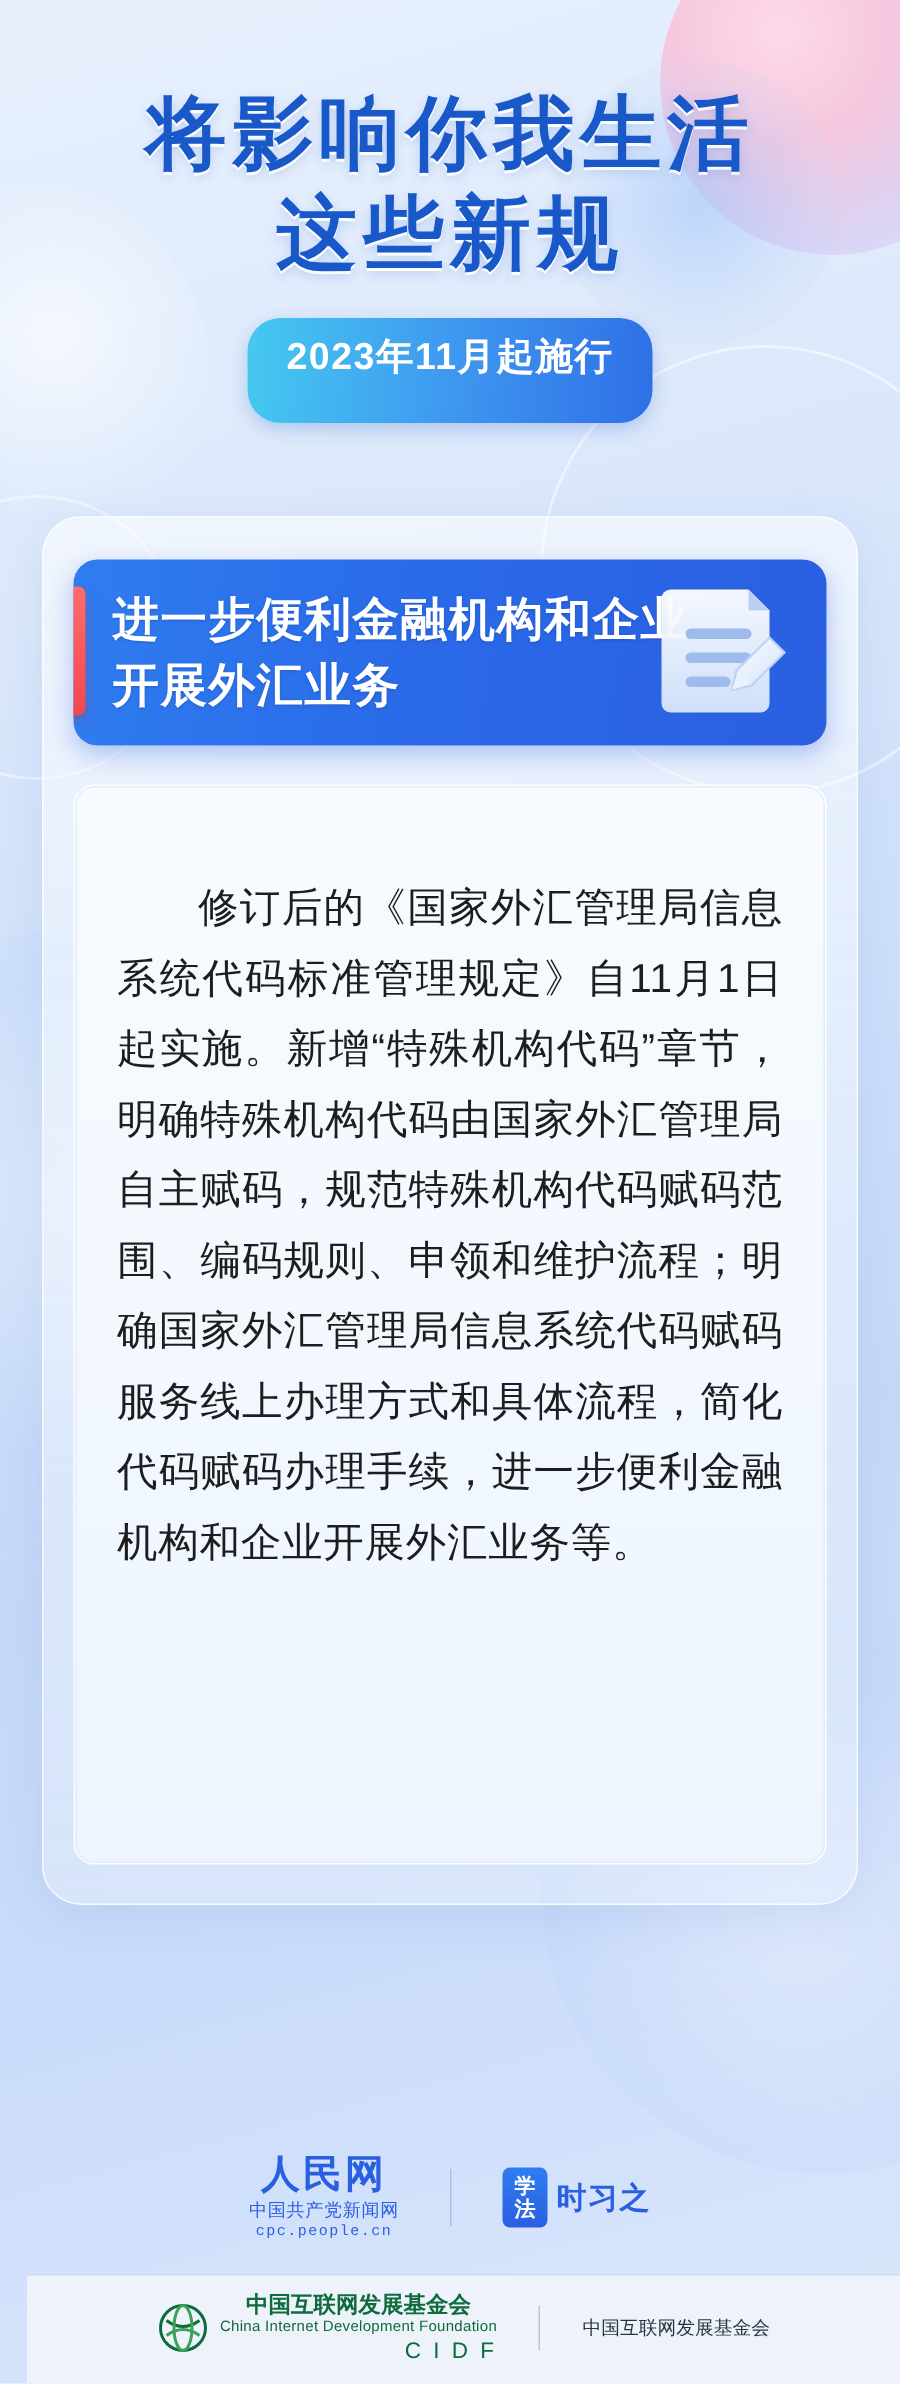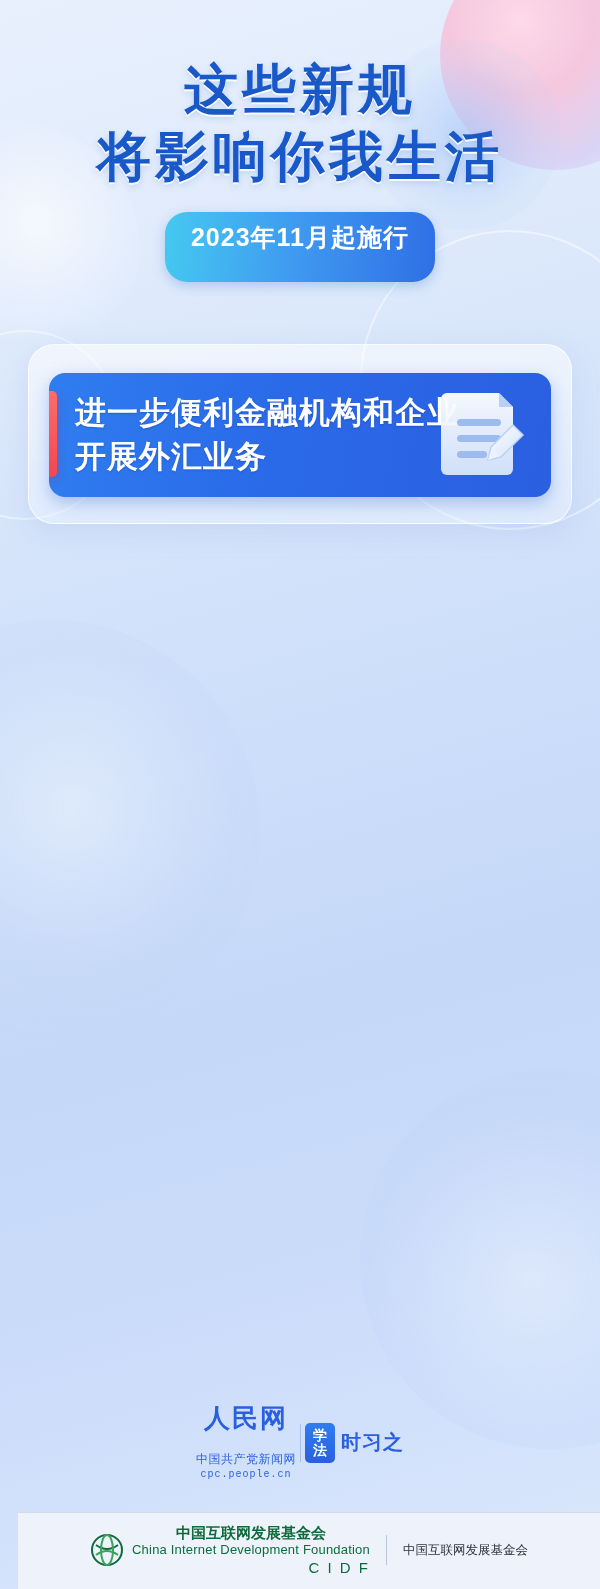--- a/index.html
+++ b/index.html
@@ -162,34 +162,34 @@
     position: absolute;
     left: 0; right: 0;
     bottom: 0;
     z-index: 3;
     text-align: center;
   }
   .footer-logos {
     display: flex;
     align-items: center;
     justify-content: center;
-    gap: 4px;
-    padding-bottom: 32px;
+    gap: 34px;
+    padding-bottom: 22px;
   }
   .pd-logo { text-align: center; line-height: 1; }
   .pd-logo .cn {
     font-size: 26px;
     font-weight: bold;
     color: #2a5fe0;
     letter-spacing: 2px;
   }
   .pd-logo .sub {
     font-size: 12px;
     color: #2a5fe0;
-    margin-top: 22px;
+    margin-top: 5px;
     letter-spacing: .5px;
   }
   .pd-logo .url {
     font-family: "Liberation Mono", monospace;
     font-size: 10px;
     color: #2a5fe0;
     margin-top: 5px;
     letter-spacing: 1px;
   }
   .divider-v {
@@ -220,37 +220,37 @@
     letter-spacing: 1px;
   }
 
   .footer-bar {
     background: #eef3fb;
     border-top: 1px solid rgba(150,175,215,.35);
     padding: 11px 14px 13px;
     display: flex;
     align-items: center;
     justify-content: center;
-    gap: 16px;
+    gap: 28px;
     margin-left: 18px;
   }
   .cidf {
     display: flex;
     align-items: center;
     gap: 8px;
   }
   .cidf-mark { width: 34px; height: 34px; }
   .cidf-text .cn {
     font-size: 15px;
     font-weight: bold;
     color: #0f6b3c;
     line-height: 1.2;
   }
   .cidf-text .en {
-    font-size: 13px;
+    font-size: 10px;
     color: #0f6b3c;
     line-height: 1.2;
     letter-spacing: .2px;
   }
   .cidf-abbr {
     font-size: 15px;
     color: #0f6b3c;
     letter-spacing: 2px;
     text-align: right;
     margin-top: 1px;
@@ -272,22 +272,22 @@
 
 <div class="blob blob-pink"></div>
 <div class="blob blob-blue-tr"></div>
 <div class="blob blob-left"></div>
 <div class="blob blob-mid"></div>
 <div class="blob blob-bottom"></div>
 <div class="arc arc-1"></div>
 <div class="arc arc-2"></div>
 
 <div class="header">
+  <div class="title-line l2">将影响你我生活</div>
   <div class="title-line l1">这些新规</div>
-  <div class="title-line l2">将影响你我生活</div>
   <div class="date-badge">2023年11月起施行</div>
 </div>
 
 <div class="card">
 
   <div class="section-head">
     <span class="red-tab"></span>
     <div class="section-title">进一步便利金融机构和企业开展外汇业务</div>
     <span class="doc-icon">
       <svg viewBox="0 0 96 100" width="96" height="100" aria-hidden="true">
@@ -305,20 +305,23 @@
         <path d="M66 8 l14 14 h-14 z" fill="#b9cff3"></path>
         <rect x="24" y="34" width="44" height="7" rx="3.5" fill="#9ebbee"></rect>
         <rect x="24" y="50" width="44" height="7" rx="3.5" fill="#9ebbee"></rect>
         <rect x="24" y="66" width="30" height="7" rx="3.5" fill="#9ebbee"></rect>
         <path d="M58 62 l22 -22 l10 10 l-22 22 l-13 3 z" fill="url(#peng)" stroke="#bad2f5" stroke-width="1.5"></path>
         <path d="M55 75 l4 -12 l8 8 z" fill="#eaf2ff"></path>
       </svg>
     </span>
   </div>
 
+  <div class="body-box">
+    <p class="body-text">修订后的《国家外汇管理局信息系统代码标准管理规定》自11月1日起实施。新增“特殊机构代码”章节，明确特殊机构代码由国家外汇管理局自主赋码，规范特殊机构代码赋码范围、编码规则、申领和维护流程；明确国家外汇管理局信息系统代码赋码服务线上办理方式和具体流程，简化代码赋码办理手续，进一步便利金融机构和企业开展外汇业务等。</p>
+  </div>
 </div>
 
 <div class="footer">
   <div class="footer-logos">
     <div class="pd-logo">
       <div class="cn">人民网</div>
       <div class="sub">中国共产党新闻网</div>
       <div class="url">cpc.people.cn</div>
     </div>
     <div class="divider-v"></div>

